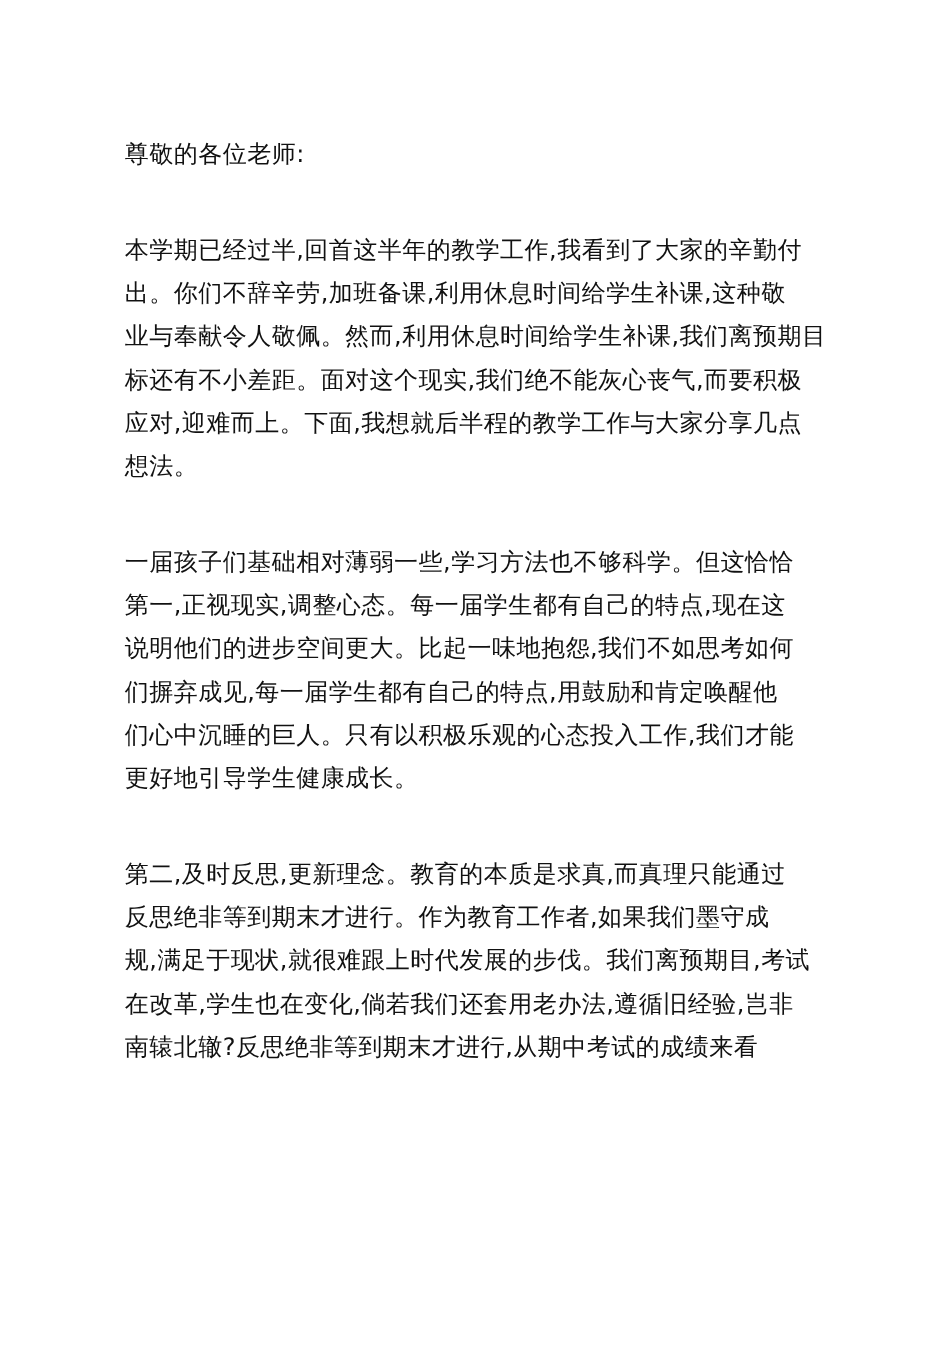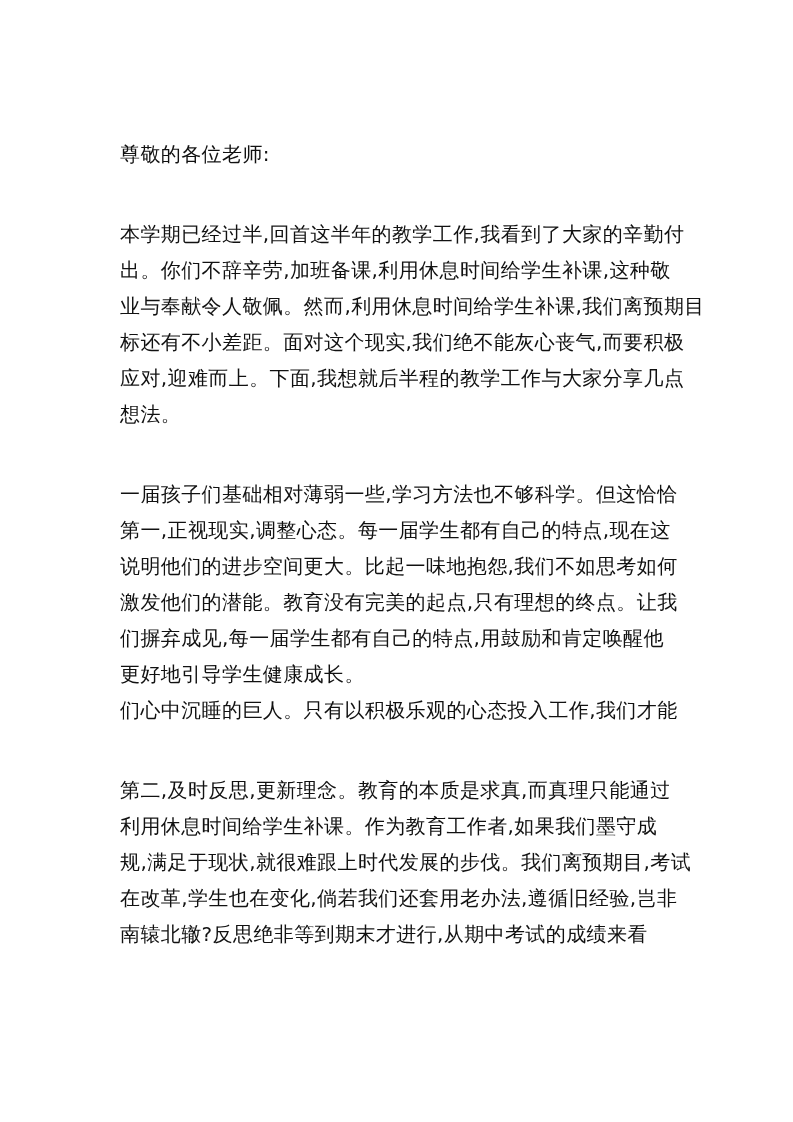--- a/index.html
+++ b/index.html
@@ -10,24 +10,23 @@
     body {
       width: 793px;
       height: 1122px;
       position: relative;
       overflow: hidden;
       font-family: "DejaVu Sans", "Liberation Sans", sans-serif;
       color: #111111;
     }
     .page {
       position: absolute;
-      left: 120px;
+      left: 104px;
       top: 110px;
       width: 556px;
-      margin-top: 26px;
     }
     .line {
       font-size: 20px;
       line-height: 36px;
       height: 36px;
       white-space: nowrap;
       letter-spacing: 0.4px;
     }
     .gap {
       height: 44px;
@@ -47,27 +46,26 @@
     <div class="line">标还有不小差距。面对这个现实,我们绝不能灰心丧气,而要积极</div>
     <div class="line">应对,迎难而上。下面,我想就后半程的教学工作与大家分享几点</div>
     <div class="line">想法。</div>
   </div>
   <div class="gap"></div>
 
   <div>
     <div class="line">一届孩子们基础相对薄弱一些,学习方法也不够科学。但这恰恰</div>
     <div class="line">第一,正视现实,调整心态。每一届学生都有自己的特点,现在这</div>
     <div class="line">说明他们的进步空间更大。比起一味地抱怨,我们不如思考如何</div>
-    <div class="line">激发他们的潜能。教育没有完美的起点,只有理想的终点。让我</div>
     <div class="line">们摒弃成见,每一届学生都有自己的特点,用鼓励和肯定唤醒他</div>
+    <div class="line">们心中沉睡的巨人。只有以积极乐观的心态投入工作,我们才能</div>
     <div class="line">更好地引导学生健康成长。</div>
-    <div class="line">们心中沉睡的巨人。只有以积极乐观的心态投入工作,我们才能</div>
   </div>
   <div class="gap"></div>
 
   <div>
     <div class="line">第二,及时反思,更新理念。教育的本质是求真,而真理只能通过</div>
-    <div class="line">利用休息时间给学生补课。作为教育工作者,如果我们墨守成</div>
+    <div class="line">反思绝非等到期末才进行。作为教育工作者,如果我们墨守成</div>
     <div class="line">规,满足于现状,就很难跟上时代发展的步伐。我们离预期目,考试</div>
     <div class="line">在改革,学生也在变化,倘若我们还套用老办法,遵循旧经验,岂非</div>
     <div class="line">南辕北辙?反思绝非等到期末才进行,从期中考试的成绩来看</div>
   </div>
 </div>
 
 </body></html>

